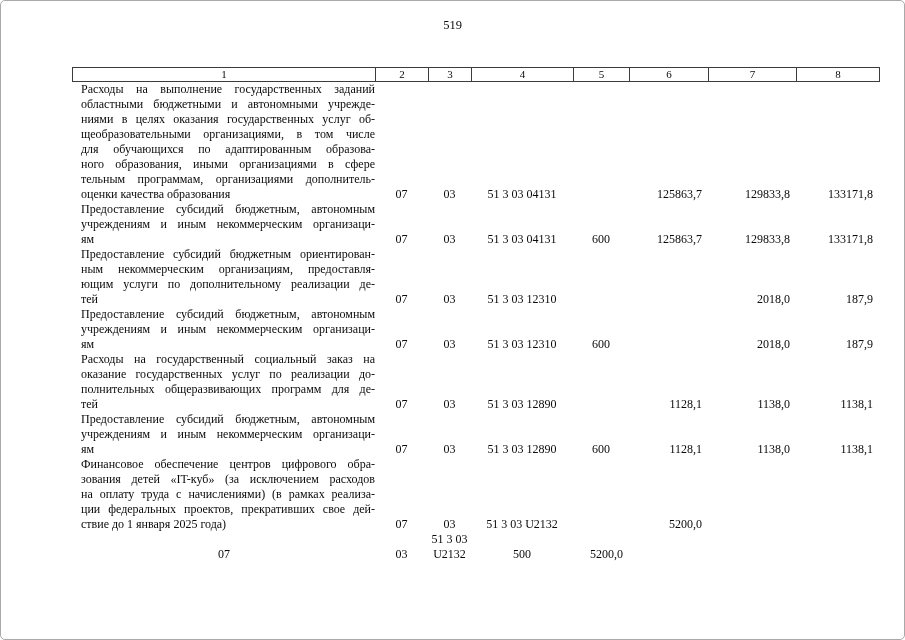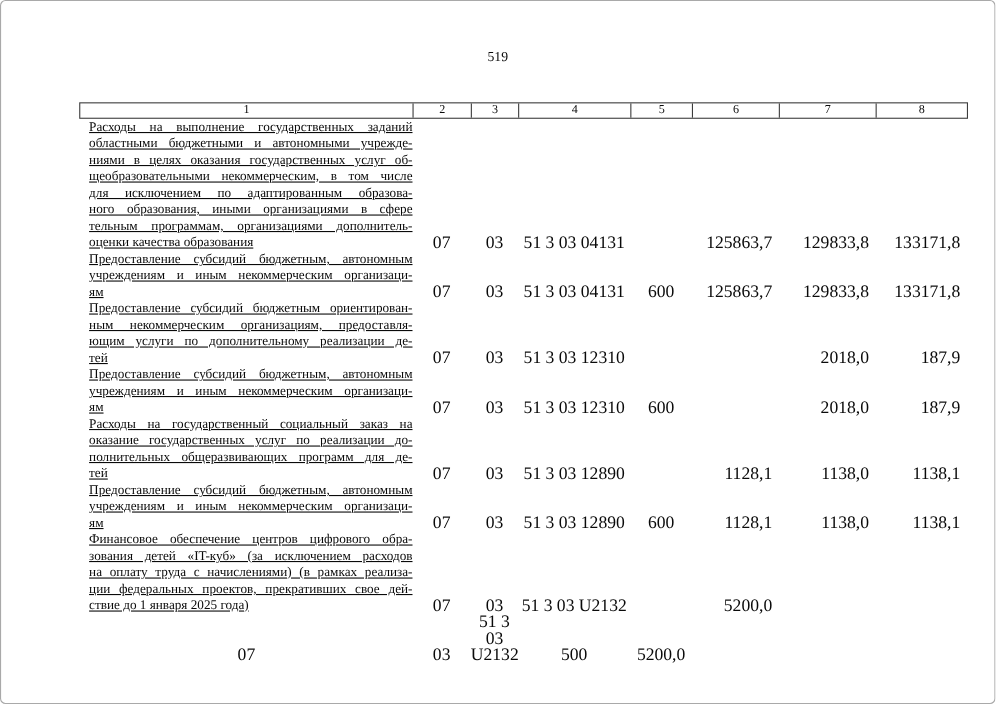--- a/index.html
+++ b/index.html
@@ -18,21 +18,21 @@
   .page {
     position: absolute;
     inset: 0;
     box-sizing: border-box;
     border: 1px solid #a9a9a9;
     border-radius: 5px;
     background: #ffffff;
   }
   .page-number {
     text-align: center;
-    padding-top: 43px;
+    padding-top: 17px;
     font-size: 12.5px;
     line-height: 15px;
   }
   .budget-table {
     margin: 34px 0 0 71px;
     width: 806px;
   }
   .header-row {
     display: grid;
     grid-template-columns: 302px 53px 43px 102px 56px 79px 88px 83px;
@@ -46,33 +46,33 @@
     border-left: 1px solid #3c3c3c;
     padding: 0;
   }
   .header-cell:first-child { border-left: none; }
   .rows { margin-left: 1px; }
   .row {
     display: grid;
     grid-template-columns: 302px 53px 43px 102px 56px 79px 88px 83px;
     align-items: end;
   }
-  .desc { padding-left: 8px; text-decoration: underline; }
+  .desc { padding-left: 8px; }
   .line {
     font-size: 12px;
     line-height: 15px;
     text-align: justify;
     text-align-last: justify;
   }
   .line.last {
     text-align: right;
     text-align-last: left;
   }
   .val {
-    font-size: 16px;
+    font-size: 12px;
     line-height: 15px;
   }
   .val.center { text-align: center; }
   .val.right  { text-align: right; padding-right: 6px; }
 </style>
 </head>
 <body>
 
 <div class="page">
   <div class="page-number">519</div>
@@ -87,22 +87,22 @@
       <div class="header-cell">6</div>
       <div class="header-cell">7</div>
       <div class="header-cell">8</div>
     </div>
     <div class="rows" id="rows">
   <div class="row">
     <div class="desc c1">
             <div class="line">Расходы на выполнение государственных заданий</div>
             <div class="line">областными бюджетными и автономными учрежде-</div>
             <div class="line">ниями в целях оказания государственных услуг об-</div>
-            <div class="line">щеобразовательными некоммерческим, в том числе</div>
-            <div class="line">для исключением по адаптированным образова-</div>
+            <div class="line">щеобразовательными организациями, в том числе</div>
+            <div class="line">для обучающихся по адаптированным образова-</div>
             <div class="line">ного образования, иными организациями в сфере</div>
             <div class="line">тельным программам, организациями дополнитель-</div>
             <div class="line last">оценки качества образования</div>
           </div>
     <div class="val center c2">07</div>
     <div class="val center c3">03</div>
     <div class="val center c4">51 3 03 04131</div>
     <div class="val center c5"></div>
     <div class="val right c6">125863,7</div>
     <div class="val right c7">129833,8</div>

